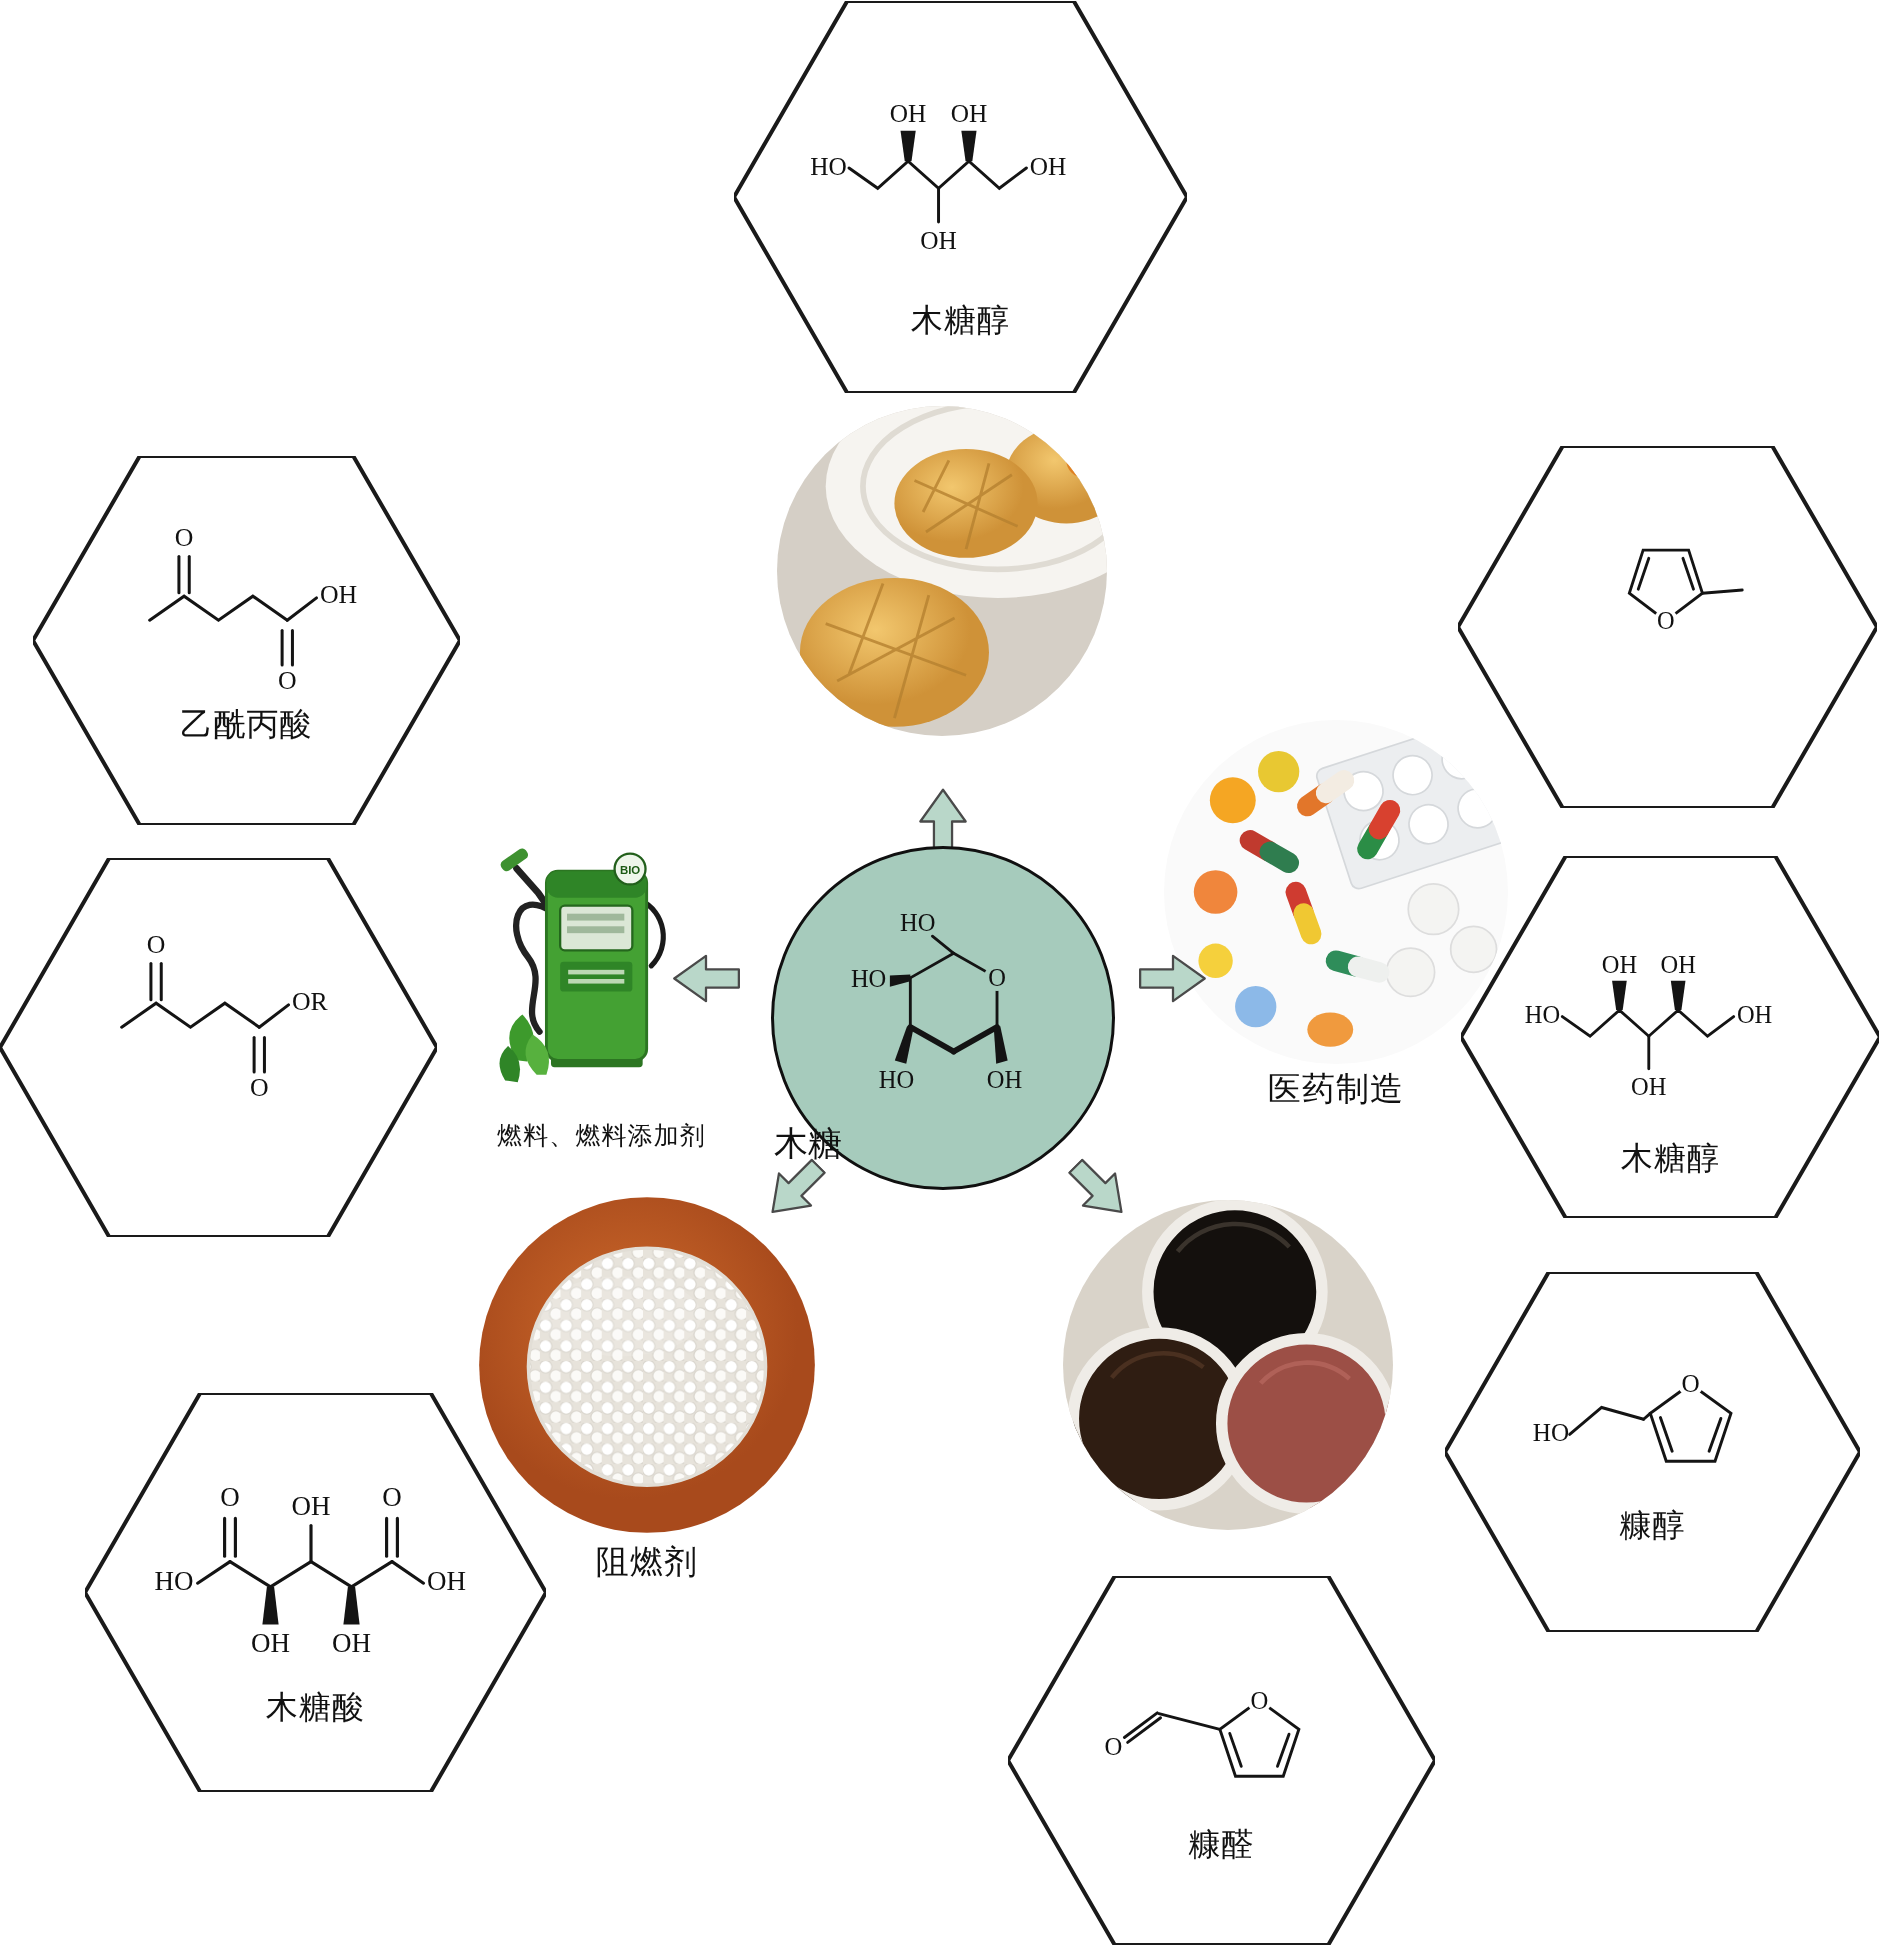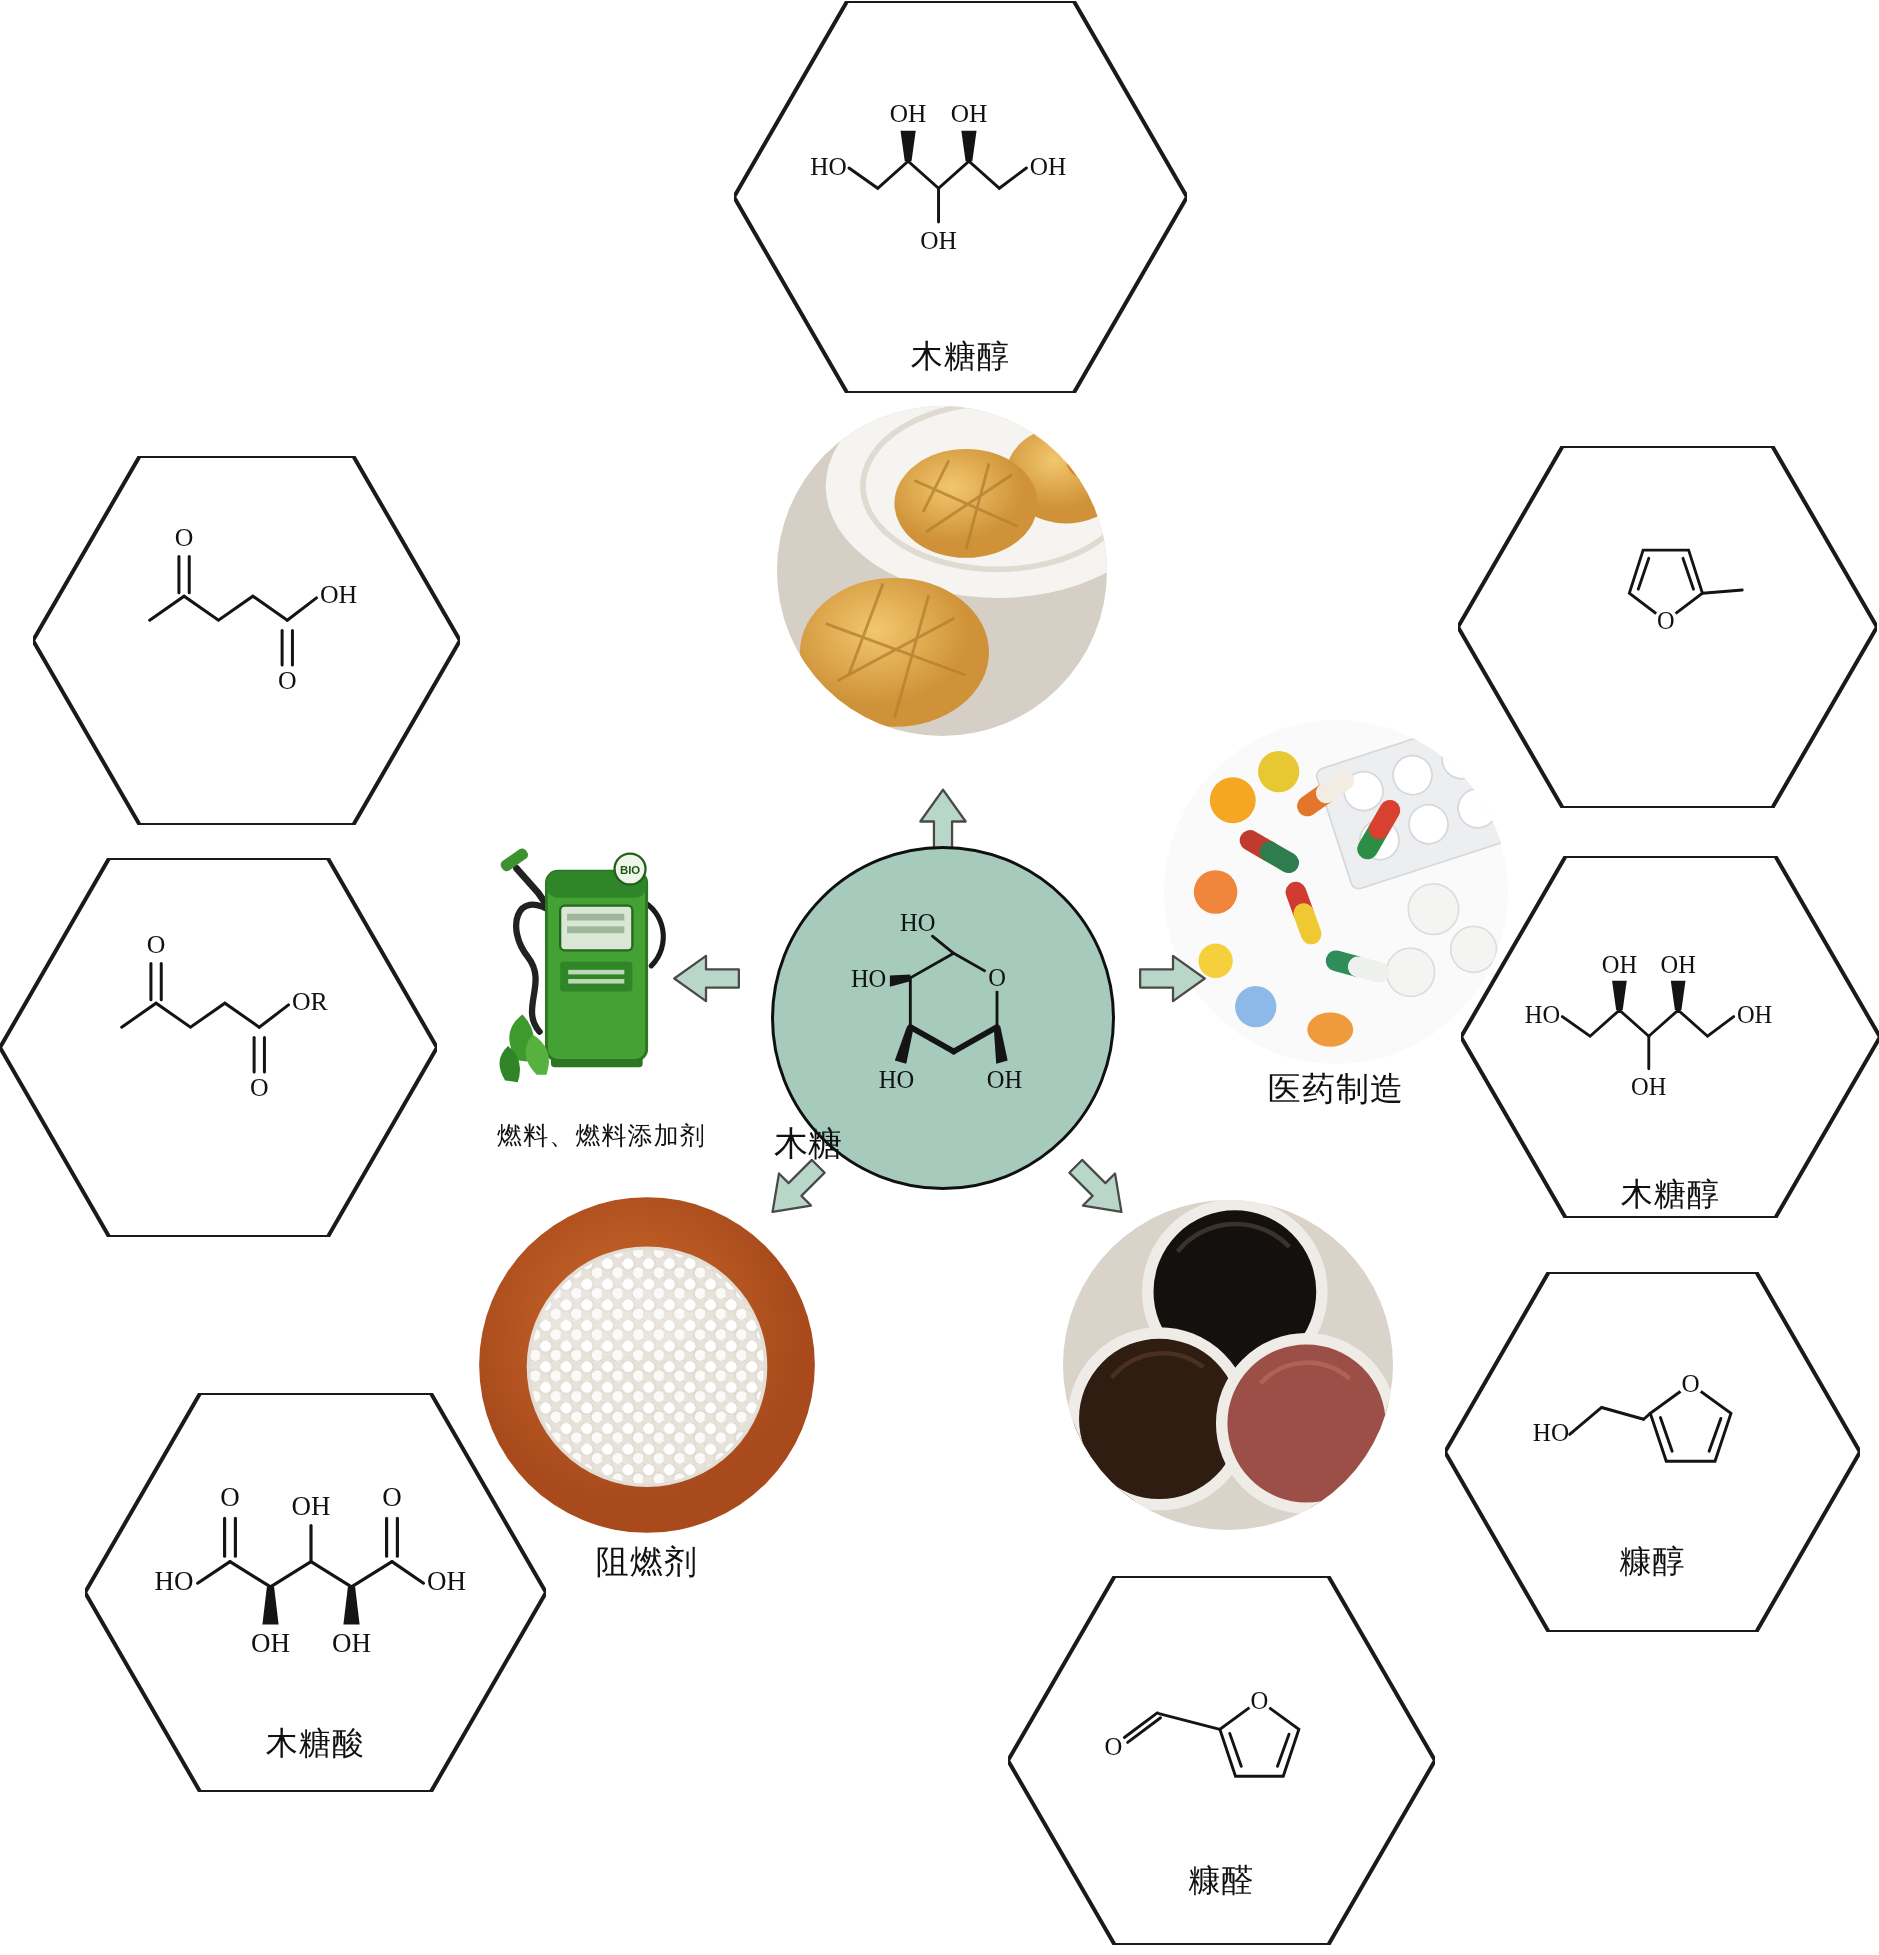--- a/index.html
+++ b/index.html
@@ -3,21 +3,21 @@
 <meta charset="utf-8">
 <style>
   * { margin:0; padding:0; box-sizing:border-box; }
   html,body { background:#ffffff; }
   body { font-family:"Liberation Serif","DejaVu Serif",serif; color:#111; }
   .canvas { position:relative; width:1880px; height:1955px; background:#fff; overflow:hidden; }
 
   .hex { position:absolute; }
   .hex .outline { position:absolute; left:0; top:0; width:100%; height:100%; }
   .hex .mol { position:absolute; }
-  .hex-label { position:absolute; left:0; width:100%; text-align:center; font-size:32px; color:#111; letter-spacing:1.1px;margin-top:36px; }
+  .hex-label { position:absolute; left:0; width:100%; text-align:center; font-size:32px; color:#111; letter-spacing:1.1px; }
 
   .app-label { position:absolute; text-align:center; font-size:33px; color:#111; letter-spacing:1.1px; }
 
   .photo { position:absolute; border-radius:50%; overflow:hidden; }
   .photo svg { display:block; }
   .flat-photo { position:absolute; }
 
   .center-circle { position:absolute; left:771px; top:846px; width:344px; height:344px;
                    border-radius:50%; background:#a6cbbc; border:3.4px solid #101010; }
   .center-label { position:absolute; left:0; top:272px; width:100%; text-align:left; font-size:34px; }
@@ -128,20 +128,21 @@
       <line x1="72" y1="60" x2="72" y2="102"></line>
       <line x1="84" y1="60" x2="84" y2="102"></line>
       <path d="M38,134 L78,106 L118,134 L158,106 L198,134"></path>
       <line x1="192" y1="146" x2="192" y2="186"></line>
       <line x1="204" y1="146" x2="204" y2="186"></line>
       <line x1="198" y1="134" x2="232" y2="108"></line>
       <text x="78" y="48" text-anchor="middle">O</text>
       <text x="198" y="214" text-anchor="middle">O</text>
       <text x="236" y="114">OH</text>
     </svg>
+    <div class="hex-label" style="top:247px">乙酰丙酸</div>
   </div>
 
   <div class="hex" style="left:0px;top:858px;width:437px;height:379px">
     <svg class="outline" viewBox="0 0 200 173.2" preserveAspectRatio="none">
       <polygon points="0,86.6 50,0 150,0 200,86.6 150,173.2 50,173.2" fill="#ffffff" stroke="#1a1a1a" stroke-width="4" vector-effect="non-scaling-stroke"></polygon>
     </svg>
     <svg class="mol" viewBox="0 0 300 220" style="left:89px;top:54px;width:258px">
       <line x1="72" y1="60" x2="72" y2="102"></line>
       <line x1="84" y1="60" x2="84" y2="102"></line>
       <path d="M38,134 L78,106 L118,134 L158,106 L198,134"></path>

